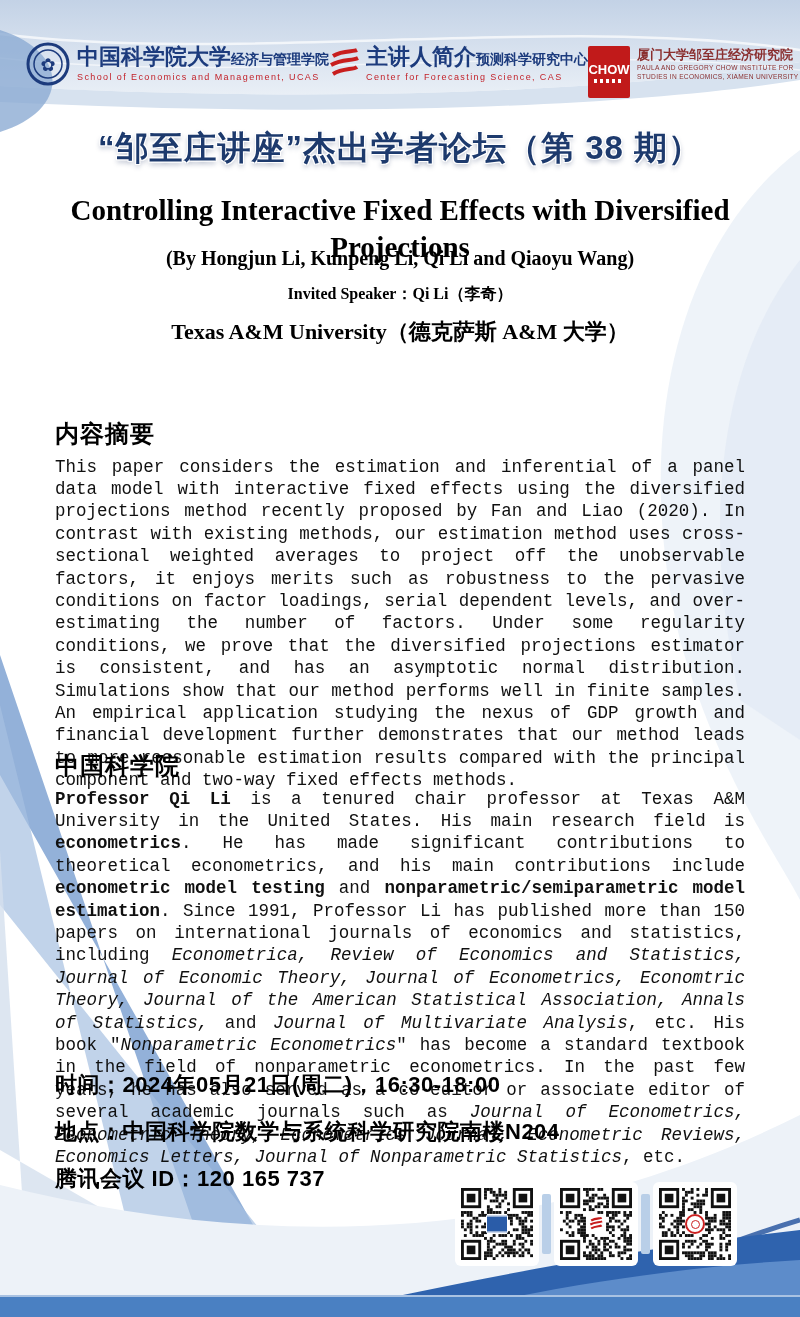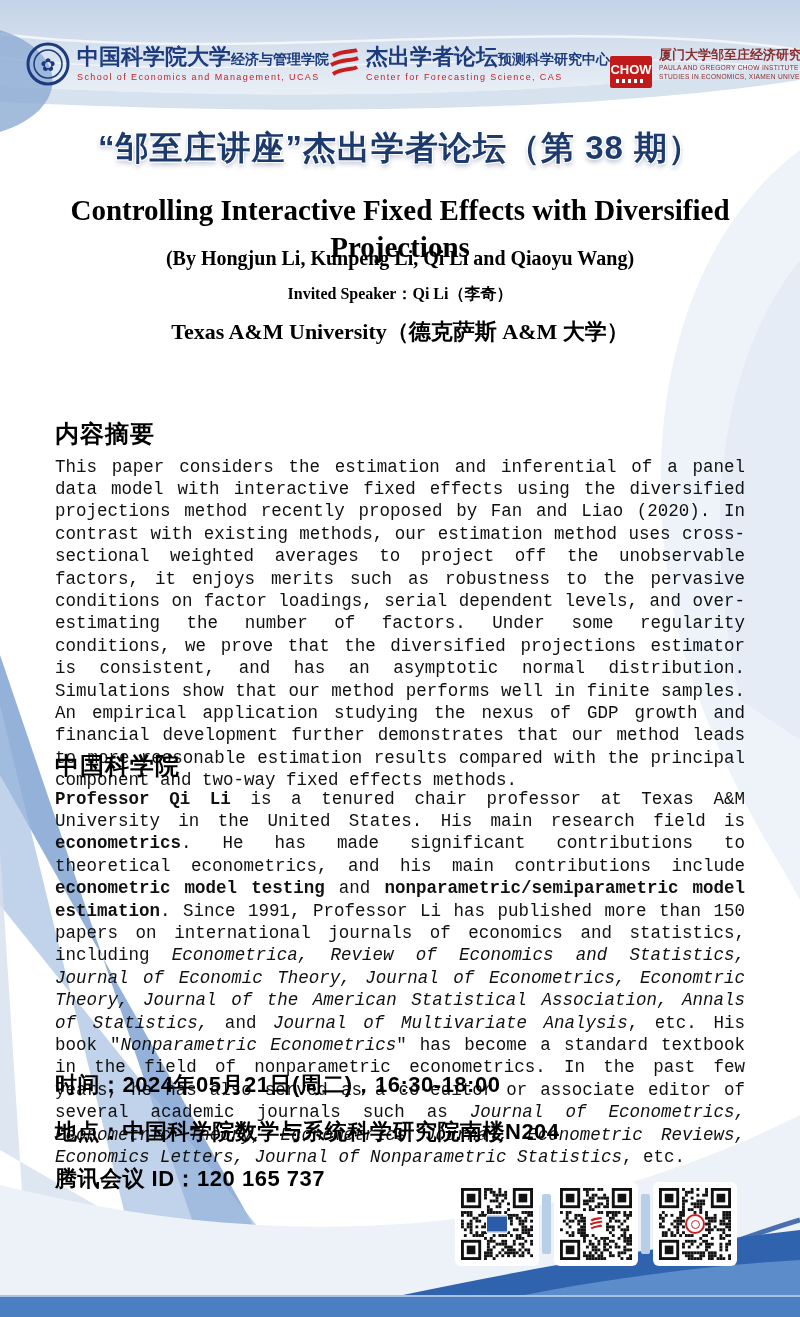--- a/index.html
+++ b/index.html
@@ -9,21 +9,21 @@
 
   
   .logos{position:absolute;top:32px;left:26px;right:20px;height:64px;display:flex;
          justify-content:space-between;align-items:center;z-index:3;}
   .logo{display:flex;align-items:center;gap:7px;}
   .logo-col{display:flex;flex-direction:column;line-height:1.1;}
   .cn-main{font-family:"Liberation Serif",serif;font-weight:bold;color:#1c3b7d;font-size:22px;white-space:nowrap;}
   .cn-sub{font-weight:bold;color:#1c3b7d;font-size:14px;white-space:nowrap;}
   .en-red{color:#c2222a;font-size:9px;letter-spacing:1.4px;margin-top:3px;white-space:nowrap;}
   .row{display:flex;align-items:baseline;}
-  .chow-block{width:42px;height:32px;background:#c11a1a;color:#fff;display:flex;flex-direction:column;
+  .chow-block{width:42px;height:52px;background:#c11a1a;color:#fff;display:flex;flex-direction:column;
               align-items:center;justify-content:center;font-weight:bold;font-size:13px;border-radius:2px;margin-top:16px;}
   .chow-block .bars{width:30px;height:4px;margin-top:2px;
        background:repeating-linear-gradient(90deg,#fff 0 3px,#c11a1a 3px 6px);}
   .chow-cn{color:#8a2f2f;font-weight:bold;font-size:13px;white-space:nowrap;font-family:"Liberation Serif",serif;}
   .chow-en{color:#8a2f2f;font-size:6.6px;letter-spacing:.3px;white-space:nowrap;margin-top:2px;}
 
   
   .banner{position:absolute;top:104px;left:0;width:800px;text-align:center;z-index:2;
           font-size:33px;font-weight:900;color:#1d3a6d;letter-spacing:1px;
           text-shadow:-1px -1px 0 #fff,1px -1px 0 #fff,-1px 1px 0 #fff,1px 1px 0 #fff,0 3px 5px rgba(20,40,90,.35);}
@@ -109,21 +109,21 @@
     </div>
 
     <div class="logo">
       <svg width="30" height="32" viewBox="0 0 30 32">
         <path d="M4,8 C14,2 24,4 28,2" stroke="#c81e1e" stroke-width="4" fill="none"></path>
         <path d="M2,17 C13,11 23,13 29,10" stroke="#c81e1e" stroke-width="4" fill="none"></path>
         <path d="M4,26 C14,20 24,22 28,19" stroke="#c81e1e" stroke-width="4" fill="none"></path>
       </svg>
       <div class="logo-col">
         <div class="row">
-          <span class="cn-main">杰出学者论坛</span>
+          <span class="cn-main">主讲人简介</span>
           <span class="cn-sub">预测科学研究中心</span>
         </div>
         <span class="en-red">Center for Forecasting Science, CAS</span>
       </div>
     </div>
 
     <div class="logo">
       <div class="chow-block">
         <span>CHOW</span>
         <span class="bars"></span>

